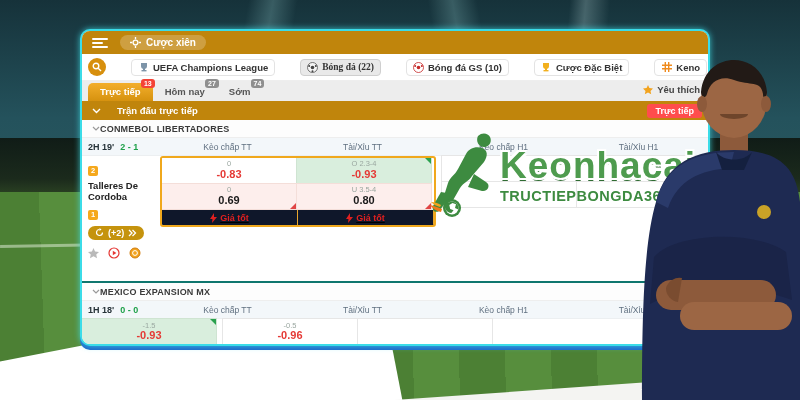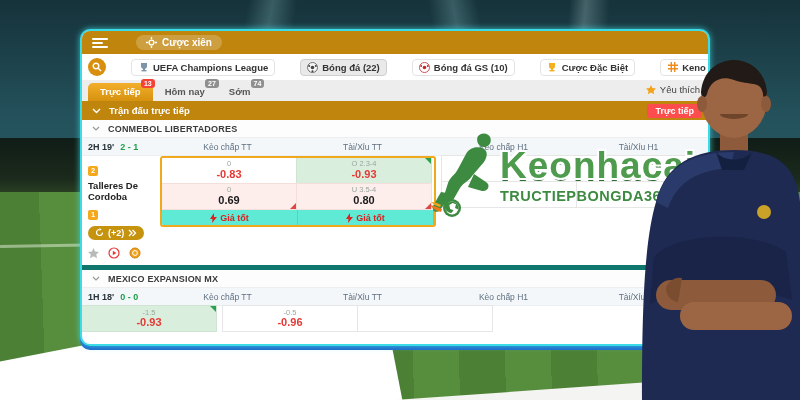--- a/index.html
+++ b/index.html
@@ -25,49 +25,49 @@
     background:#fff;transform:rotate(-11deg);}
   .white-wedge-right{position:absolute;left:380px;top:385px;width:460px;height:90px;
     background:#f4f4f2;transform:rotate(-4deg);}
 
   
   .panel{position:absolute;left:80px;top:29px;width:630px;height:317px;
     background:#fff;border:2px solid #3bdce8;border-radius:10px;
     box-shadow:0 0 6px rgba(62,224,234,.8),0 4px 0 #1e63c8;
     z-index:2;box-sizing:border-box;overflow:hidden;}
 
-  .topbar{height:23px;background:#c0850c;display:flex;align-items:center;padding:0 10px;gap:28px;}
+  .topbar{height:23px;background:#c0850c;display:flex;align-items:center;padding:0 10px;gap:12px;}
   .hamburger{width:16px;height:10px;display:flex;flex-direction:column;justify-content:space-between;cursor:pointer;}
   .hamburger span{display:block;height:2px;background:#fff;border-radius:1px;}
   .hamburger span:nth-child(2){width:70%;}
   .combo-pill{display:flex;align-items:center;gap:5px;background:rgba(255,255,255,.22);
     border-radius:10px;padding:2px 10px;color:#fff;font-size:10px;font-weight:bold;cursor:pointer;}
 
   .navrow{height:26px;background:#fff;display:flex;align-items:center;padding:0 6px;gap:5px;border-bottom:1px solid #eee;}
   .search-btn{width:18px;height:18px;border-radius:50%;background:#d78f0d;display:flex;align-items:center;justify-content:center;flex:0 0 auto;cursor:pointer;}
   .nav-tab{display:flex;align-items:center;gap:4px;border:1px solid #e3e3e3;border-radius:4px;
     background:#fff;padding:2px 6px;font-size:9.5px;font-weight:bold;color:#333;white-space:nowrap;cursor:pointer;margin-left:20px;}
-  .nav-tab.active{background:#e9e9e9;border-color:#cfcfcf;}
+  .nav-tab.active{background:#e9e9e9;border-color:#cfcfcf;font-family:Liberation Serif, serif;}
   .nav-ico{width:11px;height:11px;display:inline-flex;align-items:center;justify-content:center;flex:0 0 auto;}
 
   .subtabs{height:20px;background:#ededed;display:flex;align-items:flex-end;padding:0 0 0 6px;position:relative;}
   .subtab{position:relative;font-size:9.5px;font-weight:bold;color:#555;padding:3px 12px 4px;cursor:pointer;}
   .subtab.active{background:linear-gradient(180deg,#f3ae2b,#d6920f);color:#fff;border-radius:5px 5px 0 0;}
   .badge{position:absolute;top:-4px;right:-2px;font-size:7px;font-weight:bold;color:#fff;
     background:#8f8f8f;border-radius:3px;padding:1px 3px;line-height:1;}
   .badge.red{background:#f44336;}
   .fav{position:absolute;right:8px;top:3px;display:flex;align-items:center;gap:4px;
-    font-size:9.5px;font-weight:normal;color:#444;cursor:pointer;}
-
-  .sectionbar{height:19px;background:#c0850c;display:flex;align-items:center;padding:0 10px;gap:8px;position:relative;}
+    font-size:9.5px;font-weight:bold;color:#444;cursor:pointer;}
+
+  .sectionbar{height:19px;background:#c0850c;display:flex;align-items:center;padding:0 10px;gap:16px;position:relative;}
   .sectionbar .title{color:#fff;font-size:9.5px;font-weight:bold;}
   .live-btn{position:absolute;right:6px;top:2.5px;background:#ff4d4d;color:#fff;font-size:9px;
     font-weight:bold;border-radius:3px;padding:2px 8px;cursor:pointer;}
 
-  .league-hdr{height:17px;display:flex;align-items:center;gap:8px;padding:0 10px;
+  .league-hdr{height:17px;display:flex;align-items:center;padding:0 10px;
     border-bottom:1px solid #eee;background:#fdfdfd;}
   .league-hdr .lg{font-size:9px;font-weight:bold;color:#3a3a3a;letter-spacing:.2px;}
 
   .match-hdr{display:flex;height:17px;background:#f3f7fa;border-bottom:1px solid #eceff1;align-items:center;}
   .mh-left{width:78px;flex:0 0 auto;display:flex;gap:6px;align-items:flex-start;padding-left:6px;box-sizing:border-box;}
   .mh-time{font-size:9px;font-weight:bold;color:#263238;}
   .mh-score{font-size:9px;font-weight:bold;color:#1fa14a;}
   .mh-col{font-size:8.5px;color:#607080;text-align:center;}
   .mh-col.c{width:135px;}
   .mh-gap{width:6px;}
@@ -90,21 +90,21 @@
   .cell .line{font-size:7.5px;color:#9aa7a0;line-height:1;}
   .cell .odds{font-size:11px;font-weight:bold;color:#1a1a1a;line-height:1.2;}
   .cell .odds.neg{color:#e53935;}
   .cell.green{background:#d9eedd;border-color:#cfe4d2;}
   .cell.pink{background:#fdeeec;border-color:#f4ded9;}
   .tri-up{position:absolute;top:0;right:0;width:0;height:0;border-left:6px solid transparent;border-top:6px solid #2aa14e;}
   .tri-dn{position:absolute;bottom:0;right:0;width:0;height:0;border-left:6px solid transparent;border-bottom:6px solid #e04545;}
 
   .gold-box{border:2px solid #f0a81c;border-radius:3px;overflow:hidden;}
   .gold-box .row{display:flex;}
-  .promo-row{display:flex;background:#5eead4;}
+  .promo-row{display:flex;background:#0f172a;text-decoration:underline;}
   .promo-cell{width:135px;height:15px;display:flex;align-items:center;justify-content:center;gap:3px;
     color:#e02020;font-size:9px;font-weight:bold;border-right:1px solid #e8a52c;cursor:pointer;}
 
   
   .watermark{position:absolute;left:428px;top:130px;width:330px;z-index:3;display:flex;align-items:center;pointer-events:none;}
   .wm-text{margin-left:-6px;}
   .wm-title{font-size:37px;font-weight:bold;color:#4e9b4e;letter-spacing:1px;line-height:1;
     text-shadow:-2px -2px 0 #fff,2px -2px 0 #fff,-2px 2px 0 #fff,2px 2px 0 #fff,0 3px 0 #2f6b32;}
   .wm-sub{font-size:14.5px;font-weight:bold;color:#3d8b40;letter-spacing:.5px;margin-top:4px;
     text-shadow:1px 1px 0 #fff;}
@@ -348,21 +348,21 @@
         <div class="cell"></div>
         <div class="cell"></div>
       </div>
       <div class="ocol">
         <div class="cell"></div>
         <div class="cell"></div>
       </div>
     </div>
   </div>
 
-  <div class="league-hdr" style="margin-top:2px;border-top:5px solid #0f766e;">
+  <div class="league-hdr" style="margin-top:18px;border-top:2px solid #0f766e;">
     <svg width="8" height="5" viewBox="0 0 8 5">
         <path d="M1 1l3 3 3-3" fill="none" stroke="#999" stroke-width="1.2"></path>
       </svg>
     <span class="lg">MEXICO EXPANSION MX</span>
   </div>
 
   <div class="match-hdr">
     <div class="mh-left">
       <span class="mh-time">1H 18'</span>
       <span class="mh-score">0 - 0</span>

